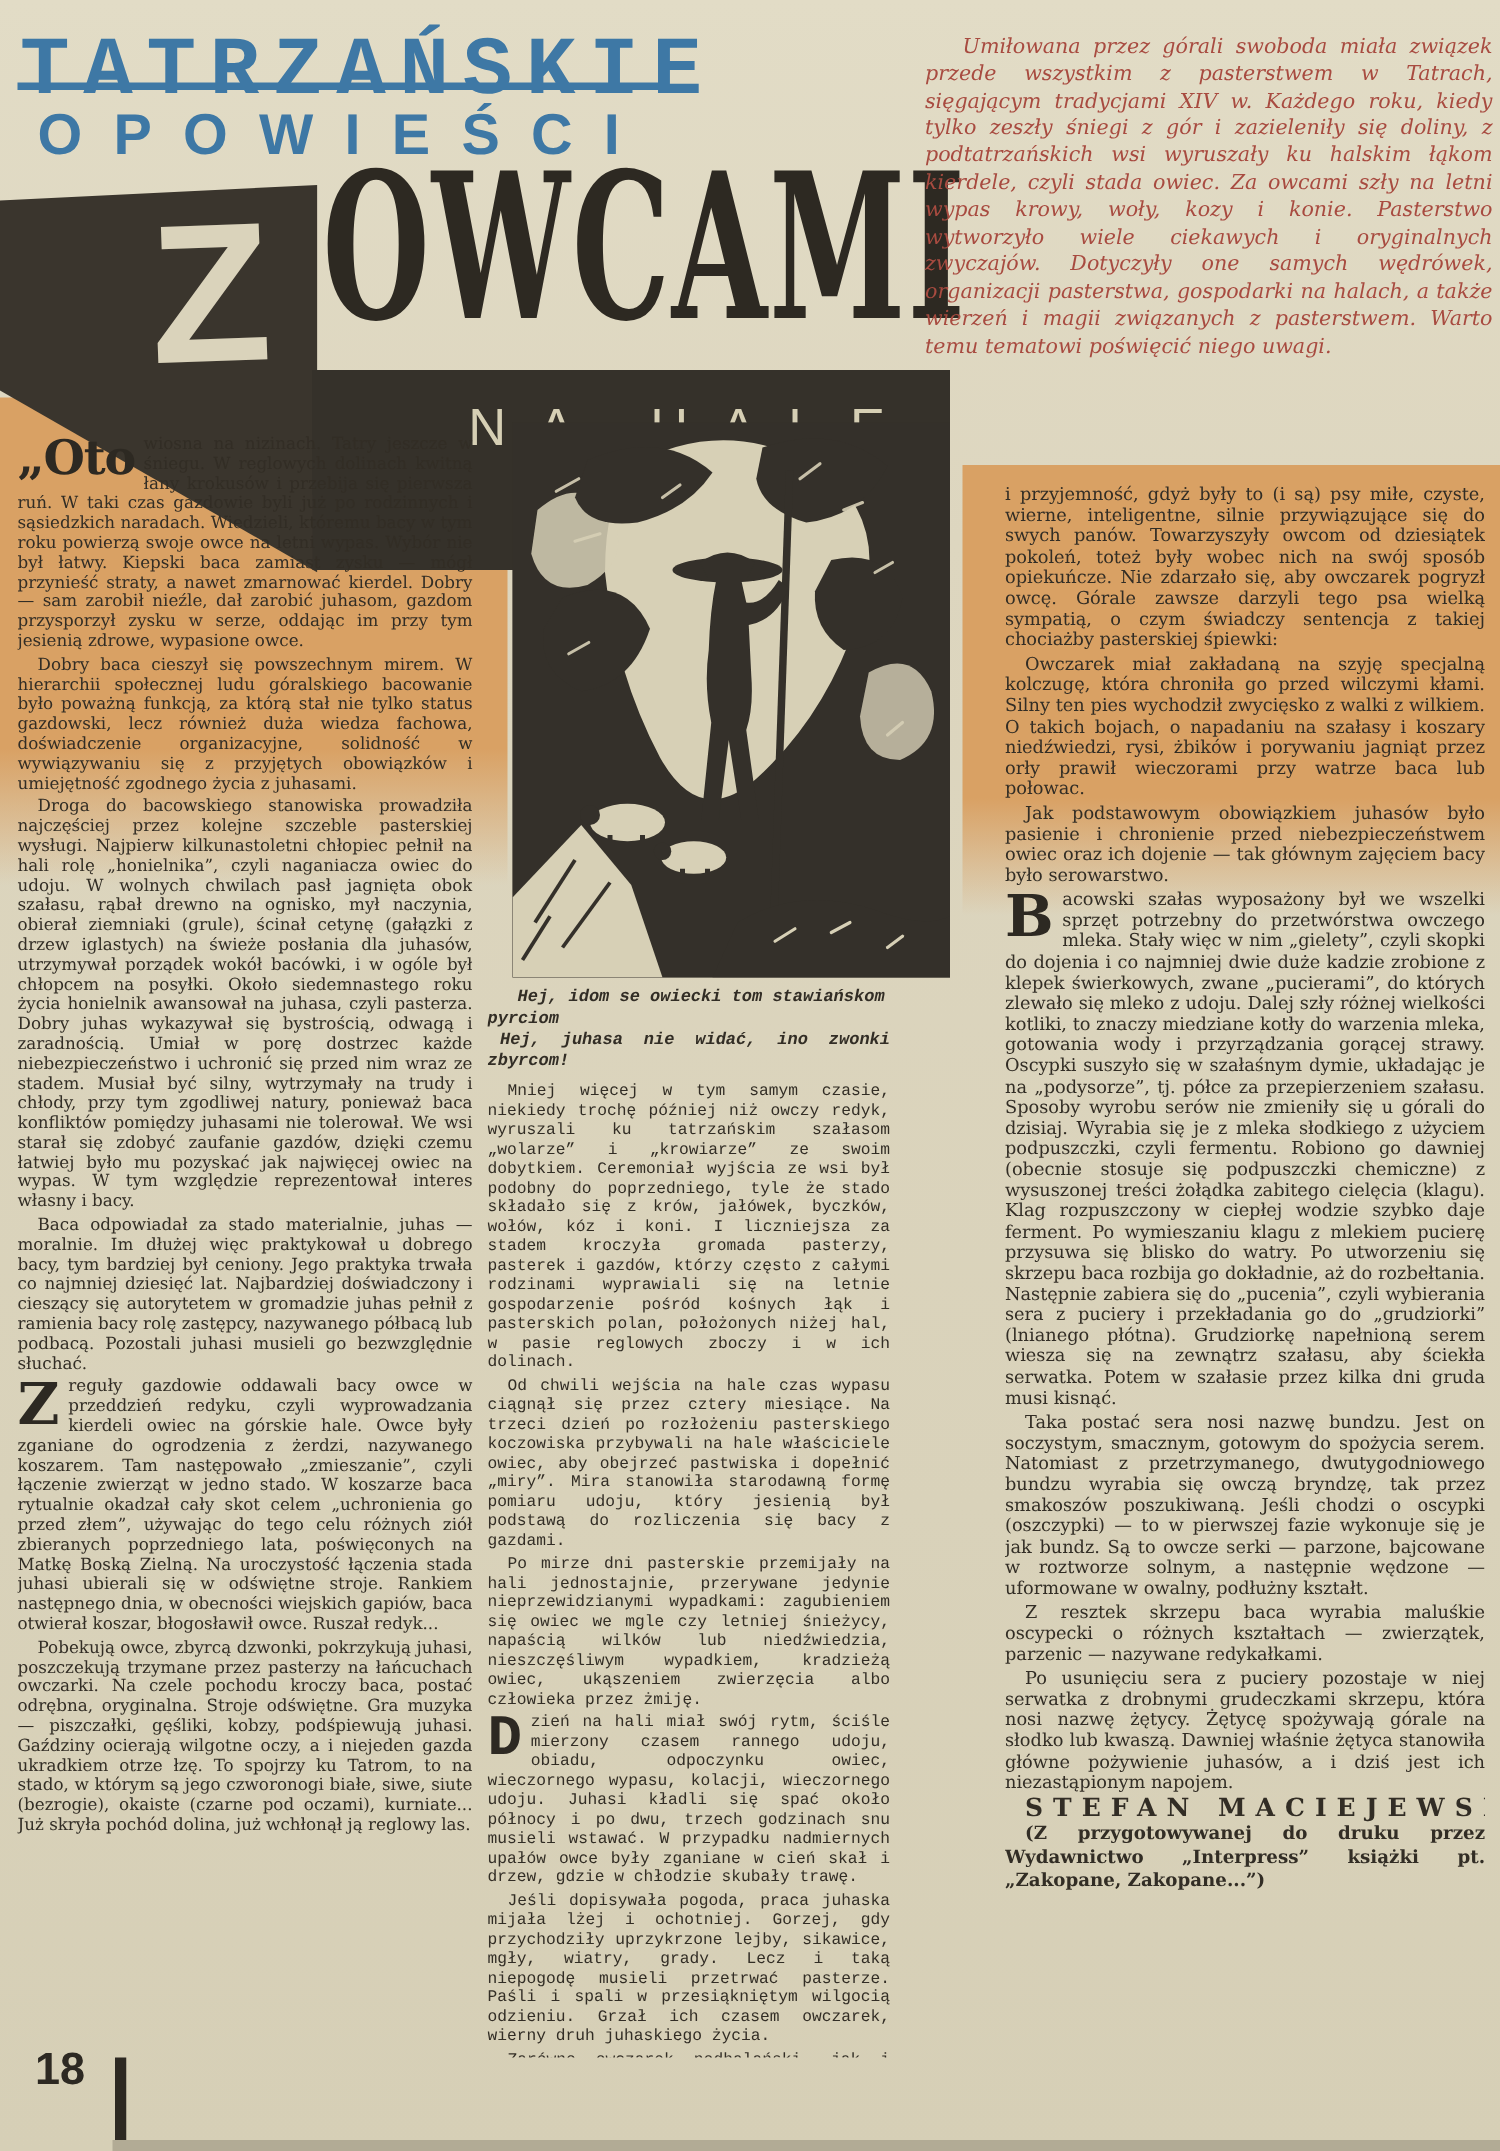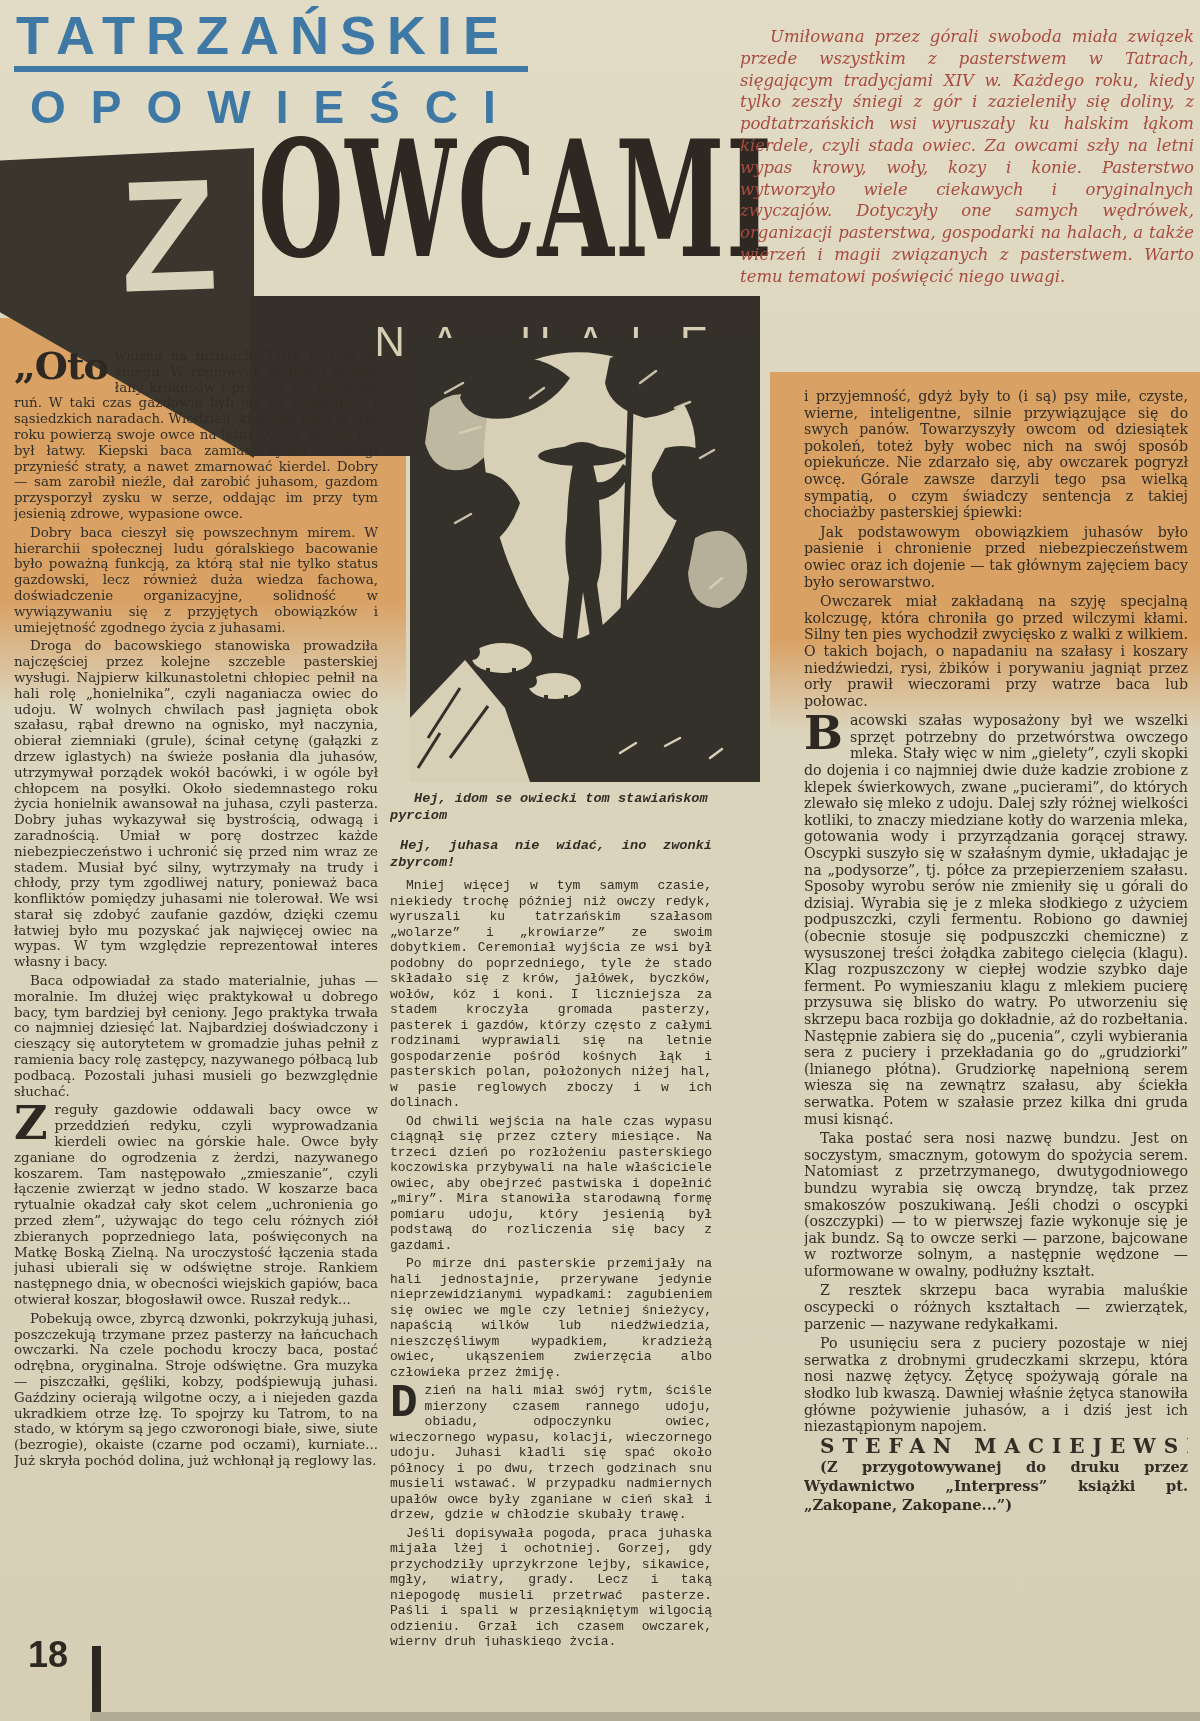--- a/index.html
+++ b/index.html
@@ -4,22 +4,22 @@
 <style>
   html,body{margin:0;padding:0;}
   body{background:#9a947f;}
   .page{
     position:relative;width:1200px;height:1721px;overflow:hidden;
     background:linear-gradient(180deg,#e2dcc6 0%,#ddd6bf 25%,#d9d2ba 70%,#d6cfb6 100%);
     font-family:"DejaVu Serif",serif;color:#322d25;
     hyphens:auto;-webkit-hyphens:auto;
   }
   
-  .masthead1{position:absolute;left:16px;top:4px;font-family:Liberation Sans, sans-serif;
-    font-weight:bold;font-size:54px;letter-spacing:11px;color:#3e78a5;z-index:3;}
+  .masthead1{position:absolute;left:16px;top:19px;font-family:Liberation Mono, monospace;
+    font-weight:bold;font-size:66px;letter-spacing:11px;color:#3e78a5;z-index:3;}
   .mast-underline{position:absolute;left:14px;top:66px;width:514px;height:6px;background:#3e78a5;z-index:3;}
   .masthead2{position:absolute;left:30px;top:80px;font-family:"Liberation Sans",sans-serif;
     font-weight:bold;font-size:46px;letter-spacing:25px;color:#3e78a5;z-index:3;}
   .slab{position:absolute;left:0;top:0;width:1200px;height:1721px;z-index:2;pointer-events:none;}
   .slab .poly{position:absolute;left:0;top:148px;width:254px;height:310px;background:#3a352d;
     clip-path:polygon(0 4%,100% 0,100% 100%,0 53%);}
   .bigZ{position:absolute;left:120px;top:156px;z-index:3;font-family:"Liberation Sans",sans-serif;
     font-weight:bold;font-size:158px;line-height:158px;color:#dad3bb;transform:rotate(-2deg);}
   .owcami{position:absolute;left:258px;top:118px;z-index:3;font-weight:bold;font-size:120px;line-height:120px;
     letter-spacing:2px;color:#2d2922;transform:scale(.82,1.35);transform-origin:left top;white-space:nowrap;}
@@ -44,21 +44,21 @@
   .col p.nodent{text-indent:0;}
   .col-left{left:14px;top:348px;width:364px;height:1296px;font-size:13.4px;line-height:15.8px;}
   .col-mid{left:390px;top:790px;width:322px;height:856px;font-size:13px;line-height:15.5px;font-family:Liberation Mono, monospace;}
   .col-right{left:804px;top:388px;width:384px;height:1316px;font-size:14.2px;line-height:16.6px;}
   .dropcap{float:left;font-weight:bold;font-size:46px;line-height:38px;padding:2px 7px 0 0;color:#2d2922;}
   .dropcap.oto{font-size:38px;line-height:32px;letter-spacing:-1px;}
   
   .caption{font-style:italic;font-weight:bold;margin-bottom:7px;font-size:13.6px;line-height:17px;}
   .caption .c1{text-indent:24px;}
   .caption .c2{padding-right:14px;}
-  .caption .c3{text-indent:10px;margin-top:13px;}
+  .caption .c3{text-indent:10px;margin-top:0;}
   
   .verse{font-style:italic;margin:2px 0 5px 16px;line-height:17px;}
   
   .author{margin-top:10px;font-weight:bold;font-size:20px;letter-spacing:8px;white-space:nowrap;text-indent:0;}
   .note{margin-top:10px;font-weight:bold;font-size:14.6px;line-height:19px;text-align:justify;text-indent:0;}
   
   .pagenum{position:absolute;left:28px;top:1634px;z-index:4;font-family:"Liberation Sans",sans-serif;
     font-weight:bold;font-size:36px;color:#2d2922;}
   .edge-bar{position:absolute;left:92px;top:1646px;width:9px;height:75px;background:#2d2922;z-index:4;}
   .bottom-edge{position:absolute;left:90px;top:1712px;width:1110px;height:9px;background:#b2ab95;z-index:4;}
@@ -164,22 +164,22 @@
     <p>Mniej więcej w tym samym czasie, niekiedy trochę później niż owczy redyk, wyruszali ku tatrzańskim szałasom „wolarze” i „krowiarze” ze swoim dobytkiem. Ceremoniał wyjścia ze wsi był podobny do poprzedniego, tyle że stado składało się z krów, jałówek, byczków, wołów, kóz i koni. I liczniejsza za stadem kroczyła gromada pasterzy, pasterek i gazdów, którzy często z całymi rodzinami wyprawiali się na letnie gospodarzenie pośród kośnych łąk i pasterskich polan, położonych niżej hal, w pasie reglowych zboczy i w ich dolinach.</p>
     <p>Od chwili wejścia na hale czas wypasu ciągnął się przez cztery miesiące. Na trzeci dzień po rozłożeniu pasterskiego koczowiska przybywali na hale właściciele owiec, aby obejrzeć pastwiska i dopełnić „miry”. Mira stanowiła starodawną formę pomiaru udoju, który jesienią był podstawą do rozliczenia się bacy z gazdami.</p>
     <p>Po mirze dni pasterskie przemijały na hali jednostajnie, przerywane jedynie nieprzewidzianymi wypadkami: zagubieniem się owiec we mgle czy letniej śnieżycy, napaścią wilków lub niedźwiedzia, nieszczęśliwym wypadkiem, kradzieżą owiec, ukąszeniem zwierzęcia albo człowieka przez żmiję.</p>
     <p class="nodent"><span class="dropcap">D</span><span>zień na hali miał swój rytm, ściśle mierzony czasem rannego udoju, obiadu, odpoczynku owiec, wieczornego wypasu, kolacji, wieczornego udoju. Juhasi kładli się spać około północy i po dwu, trzech godzinach snu musieli wstawać. W przypadku nadmiernych upałów owce były zganiane w cień skał i drzew, gdzie w chłodzie skubały trawę.</span></p>
     <p>Jeśli dopisywała pogoda, praca juhaska mijała lżej i ochotniej. Gorzej, gdy przychodziły uprzykrzone lejby, sikawice, mgły, wiatry, grady. Lecz i taką niepogodę musieli przetrwać pasterze. Paśli i spali w przesiąkniętym wilgocią odzieniu. Grzał ich czasem owczarek, wierny druh juhaskiego życia.</p>
     <p>Zarówno owczarek podhalański, jak i liptowski — znacznie mniejszy, podobny do dużego pudla — to psy bojowe. Służyły do walki z wilkami i przepędzania niedźwiedzi. Wbrew opinii psy te nie pomagały przy pasieniu owiec (do tego zajęcia przysposobiono je współcześnie), lecz stróżowały przy bacówkach oraz pilnowały owiec przed drapieżnikami. Mieć na hali kilka owczarków — to dla bacy i juhasów honor, a przy tym pożytek</p>
   </div>
 
   <div class="col col-right">
     <p class="nodent">i przyjemność, gdyż były to (i są) psy miłe, czyste, wierne, inteligentne, silnie przywiązujące się do swych panów. Towarzyszyły owcom od dziesiątek pokoleń, toteż były wobec nich na swój sposób opiekuńcze. Nie zdarzało się, aby owczarek pogryzł owcę. Górale zawsze darzyli tego psa wielką sympatią, o czym świadczy sentencja z takiej chociażby pasterskiej śpiewki:</p>
+    <p>Owczarek miał zakładaną na szyję specjalną kolczugę, która chroniła go przed wilczymi kłami. Silny ten pies wychodził zwycięsko z walki z wilkiem. O takich bojach, o napadaniu na szałasy i koszary niedźwiedzi, rysi, żbików i porywaniu jagniąt przez orły prawił wieczorami przy watrze baca lub połowac.</p>
     <p>Jak podstawowym obowiązkiem juhasów było pasienie i chronienie przed niebezpieczeństwem owiec oraz ich dojenie — tak głównym zajęciem bacy było serowarstwo.</p>
-    <p>Owczarek miał zakładaną na szyję specjalną kolczugę, która chroniła go przed wilczymi kłami. Silny ten pies wychodził zwycięsko z walki z wilkiem. O takich bojach, o napadaniu na szałasy i koszary niedźwiedzi, rysi, żbików i porywaniu jagniąt przez orły prawił wieczorami przy watrze baca lub połowac.</p>
     <p class="nodent"><span class="dropcap">B</span><span>acowski szałas wyposażony był we wszelki sprzęt potrzebny do przetwórstwa owczego mleka. Stały więc w nim „gielety”, czyli skopki do dojenia i co najmniej dwie duże kadzie zrobione z klepek świerkowych, zwane „pucierami”, do których zlewało się mleko z udoju. Dalej szły różnej wielkości kotliki, to znaczy miedziane kotły do warzenia mleka, gotowania wody i przyrządzania gorącej strawy. Oscypki suszyło się w szałaśnym dymie, układając je na „podysorze”, tj. półce za przepierzeniem szałasu. Sposoby wyrobu serów nie zmieniły się u górali do dzisiaj. Wyrabia się je z mleka słodkiego z użyciem podpuszczki, czyli fermentu. Robiono go dawniej (obecnie stosuje się podpuszczki chemiczne) z wysuszonej treści żołądka zabitego cielęcia (klagu). Klag rozpuszczony w ciepłej wodzie szybko daje ferment. Po wymieszaniu klagu z mlekiem pucierę przysuwa się blisko do watry. Po utworzeniu się skrzepu baca rozbija go dokładnie, aż do rozbełtania. Następnie zabiera się do „pucenia”, czyli wybierania sera z puciery i przekładania go do „grudziorki” (lnianego płótna). Grudziorkę napełnioną serem wiesza się na zewnątrz szałasu, aby ściekła serwatka. Potem w szałasie przez kilka dni gruda musi kisnąć.</span></p>
     <p>Taka postać sera nosi nazwę bundzu. Jest on soczystym, smacznym, gotowym do spożycia serem. Natomiast z przetrzymanego, dwutygodniowego bundzu wyrabia się owczą bryndzę, tak przez smakoszów poszukiwaną. Jeśli chodzi o oscypki (oszczypki) — to w pierwszej fazie wykonuje się je jak bundz. Są to owcze serki — parzone, bajcowane w roztworze solnym, a następnie wędzone — uformowane w owalny, podłużny kształt.</p>
     <p>Z resztek skrzepu baca wyrabia maluśkie oscypecki o różnych kształtach — zwierzątek, parzenic — nazywane redykałkami.</p>
     <p>Po usunięciu sera z puciery pozostaje w niej serwatka z drobnymi grudeczkami skrzepu, która nosi nazwę żętycy. Żętycę spożywają górale na słodko lub kwaszą. Dawniej właśnie żętyca stanowiła główne pożywienie juhasów, a i dziś jest ich niezastąpionym napojem.</p>
     <p class="author">STEFAN MACIEJEWSKI</p>
     <p class="note">(Z przygotowywanej do druku przez Wydawnictwo „Interpress” książki pt. „Zakopane, Zakopane...”)</p>
   </div>
 
   <div class="pagenum">18</div>
   <div class="edge-bar"></div>

